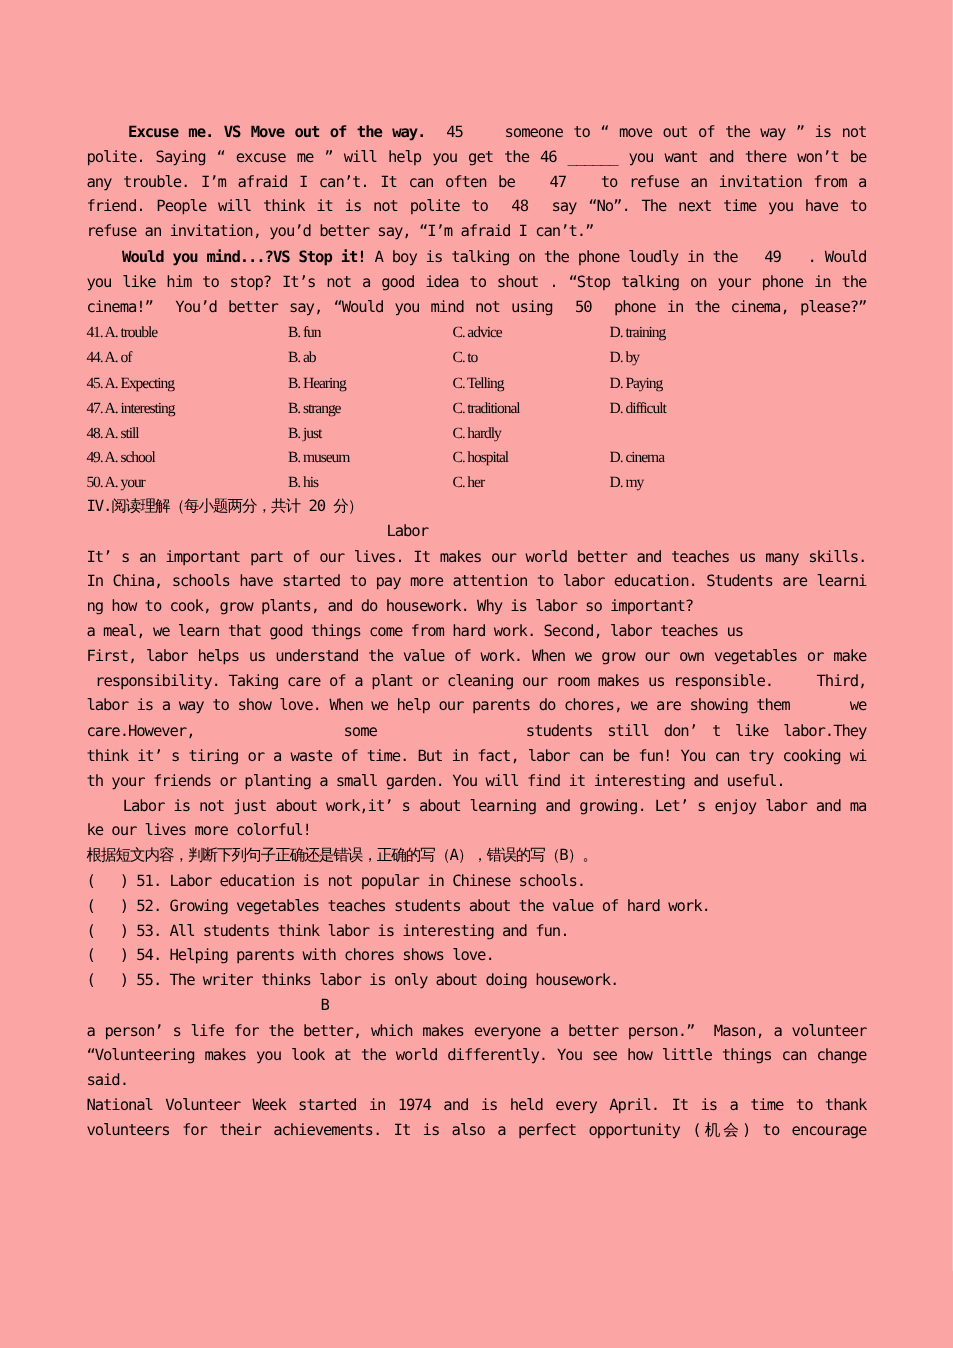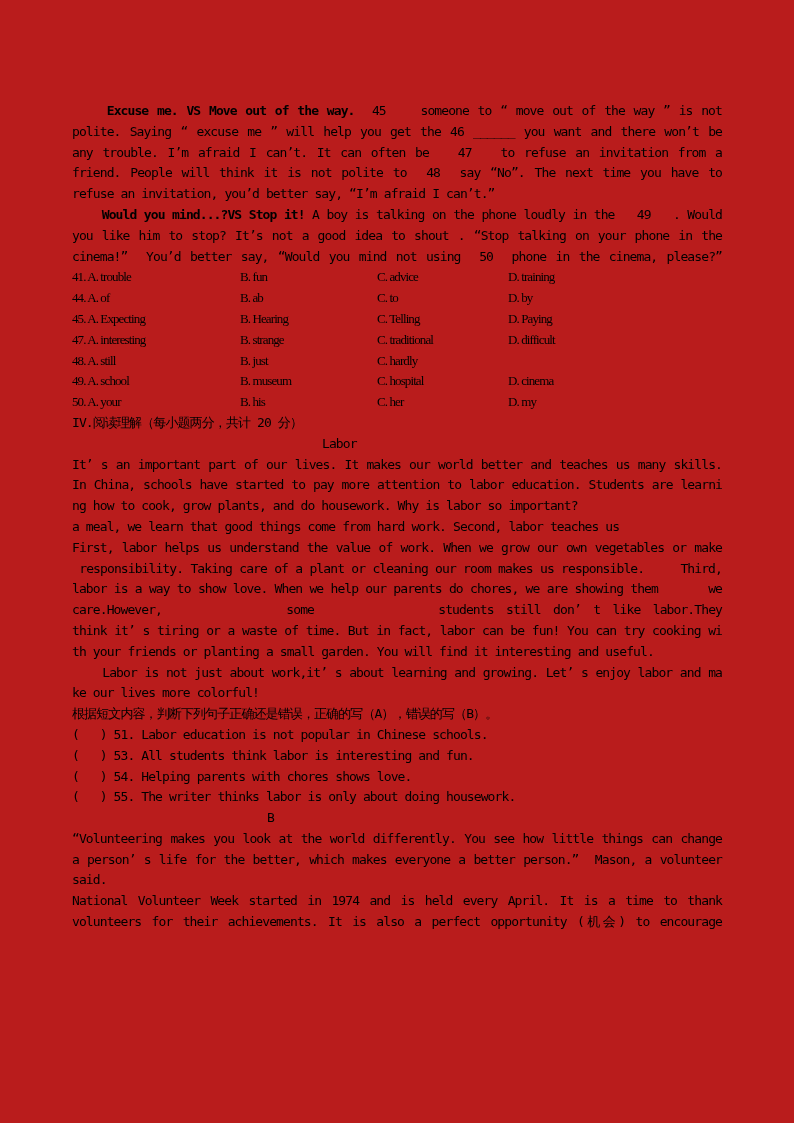--- a/index.html
+++ b/index.html
@@ -1,19 +1,19 @@
 <!DOCTYPE html>
 <html><head>
 <meta charset="utf-8">
 <style>
   html,body{margin:0;padding:0;background:#e8e8e8;}
   .page{
     position:relative;
     width:794px;height:1123px;
-    background:#b91c1c;
+    background:#fca5a5;
     margin:0 auto;
     font-family:"DejaVu Sans Mono","Liberation Mono",monospace;
     font-size:13px;
     line-height:20.8px;
     letter-spacing:-0.9px;
     color:#000;
     overflow:hidden;
   }
   .content{
     position:absolute;
@@ -149,34 +149,35 @@
 
         <div class="line">ke our lives more colorful!</div>
       </div>
 
     <div class="line">根据短文内容，判断下列句子正确还是错误，正确的写（A），错误的写（B）。</div>
 
     <div>
 
         <div class="line">(   ) 51. Labor education is not popular in Chinese schools.</div>
 
+        <div class="line">(   ) 52. Growing vegetables teaches students about the value of hard work.</div>
 
         <div class="line">(   ) 53. All students think labor is interesting and fun.</div>
 
         <div class="line">(   ) 54. Helping parents with chores shows love.</div>
 
         <div class="line">(   ) 55. The writer thinks labor is only about doing housework.</div>
       </div>
 
     <div class="line title-b">B</div>
     <div>
 
+        <div class="line just">a person’ s life for the better, which makes everyone a better person.”  Mason, a volunteer</div>
+
         <div class="line just">“Volunteering makes you look at the world differently. You see how little things can change</div>
-
-        <div class="line just">a person’ s life for the better, which makes everyone a better person.”  Mason, a volunteer</div>
 
         <div class="line">said.</div>
 
         <div class="line just">National Volunteer Week started in 1974 and is held every April. It is a time to thank</div>
 
         <div class="line just">volunteers for their achievements. It is also a perfect opportunity (机会) to encourage</div>
       </div>
 
   </div>
 </div>

